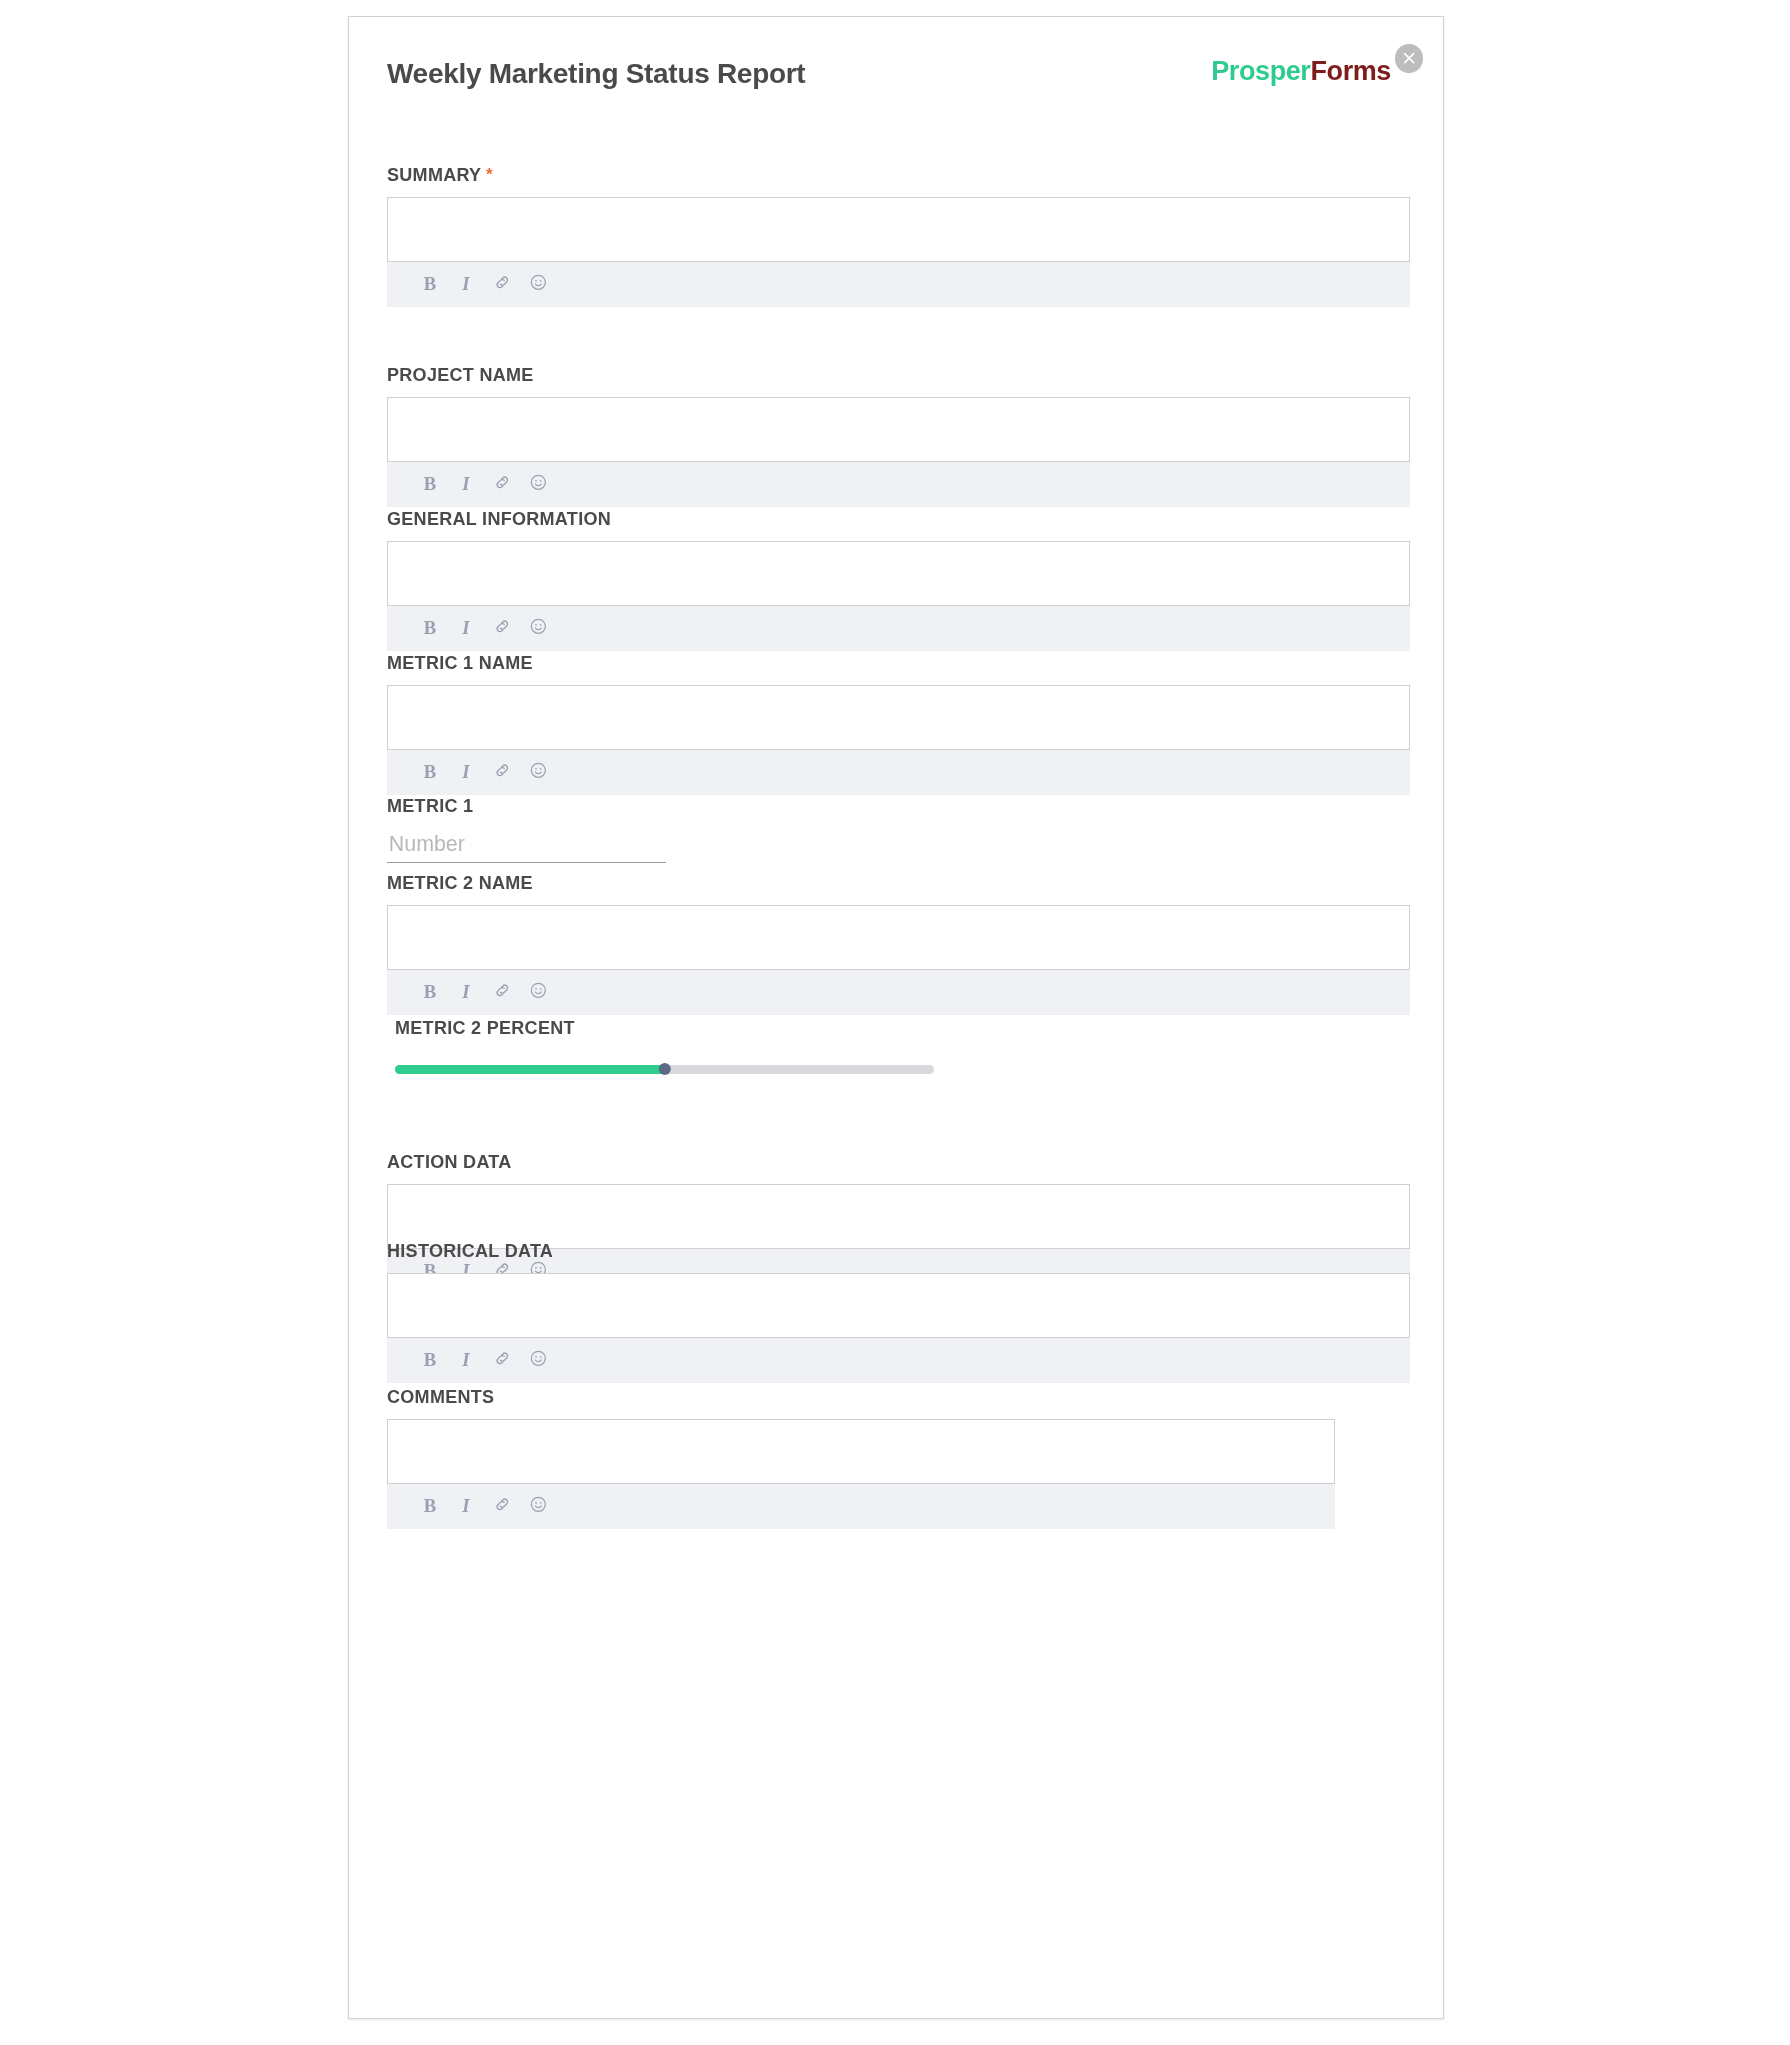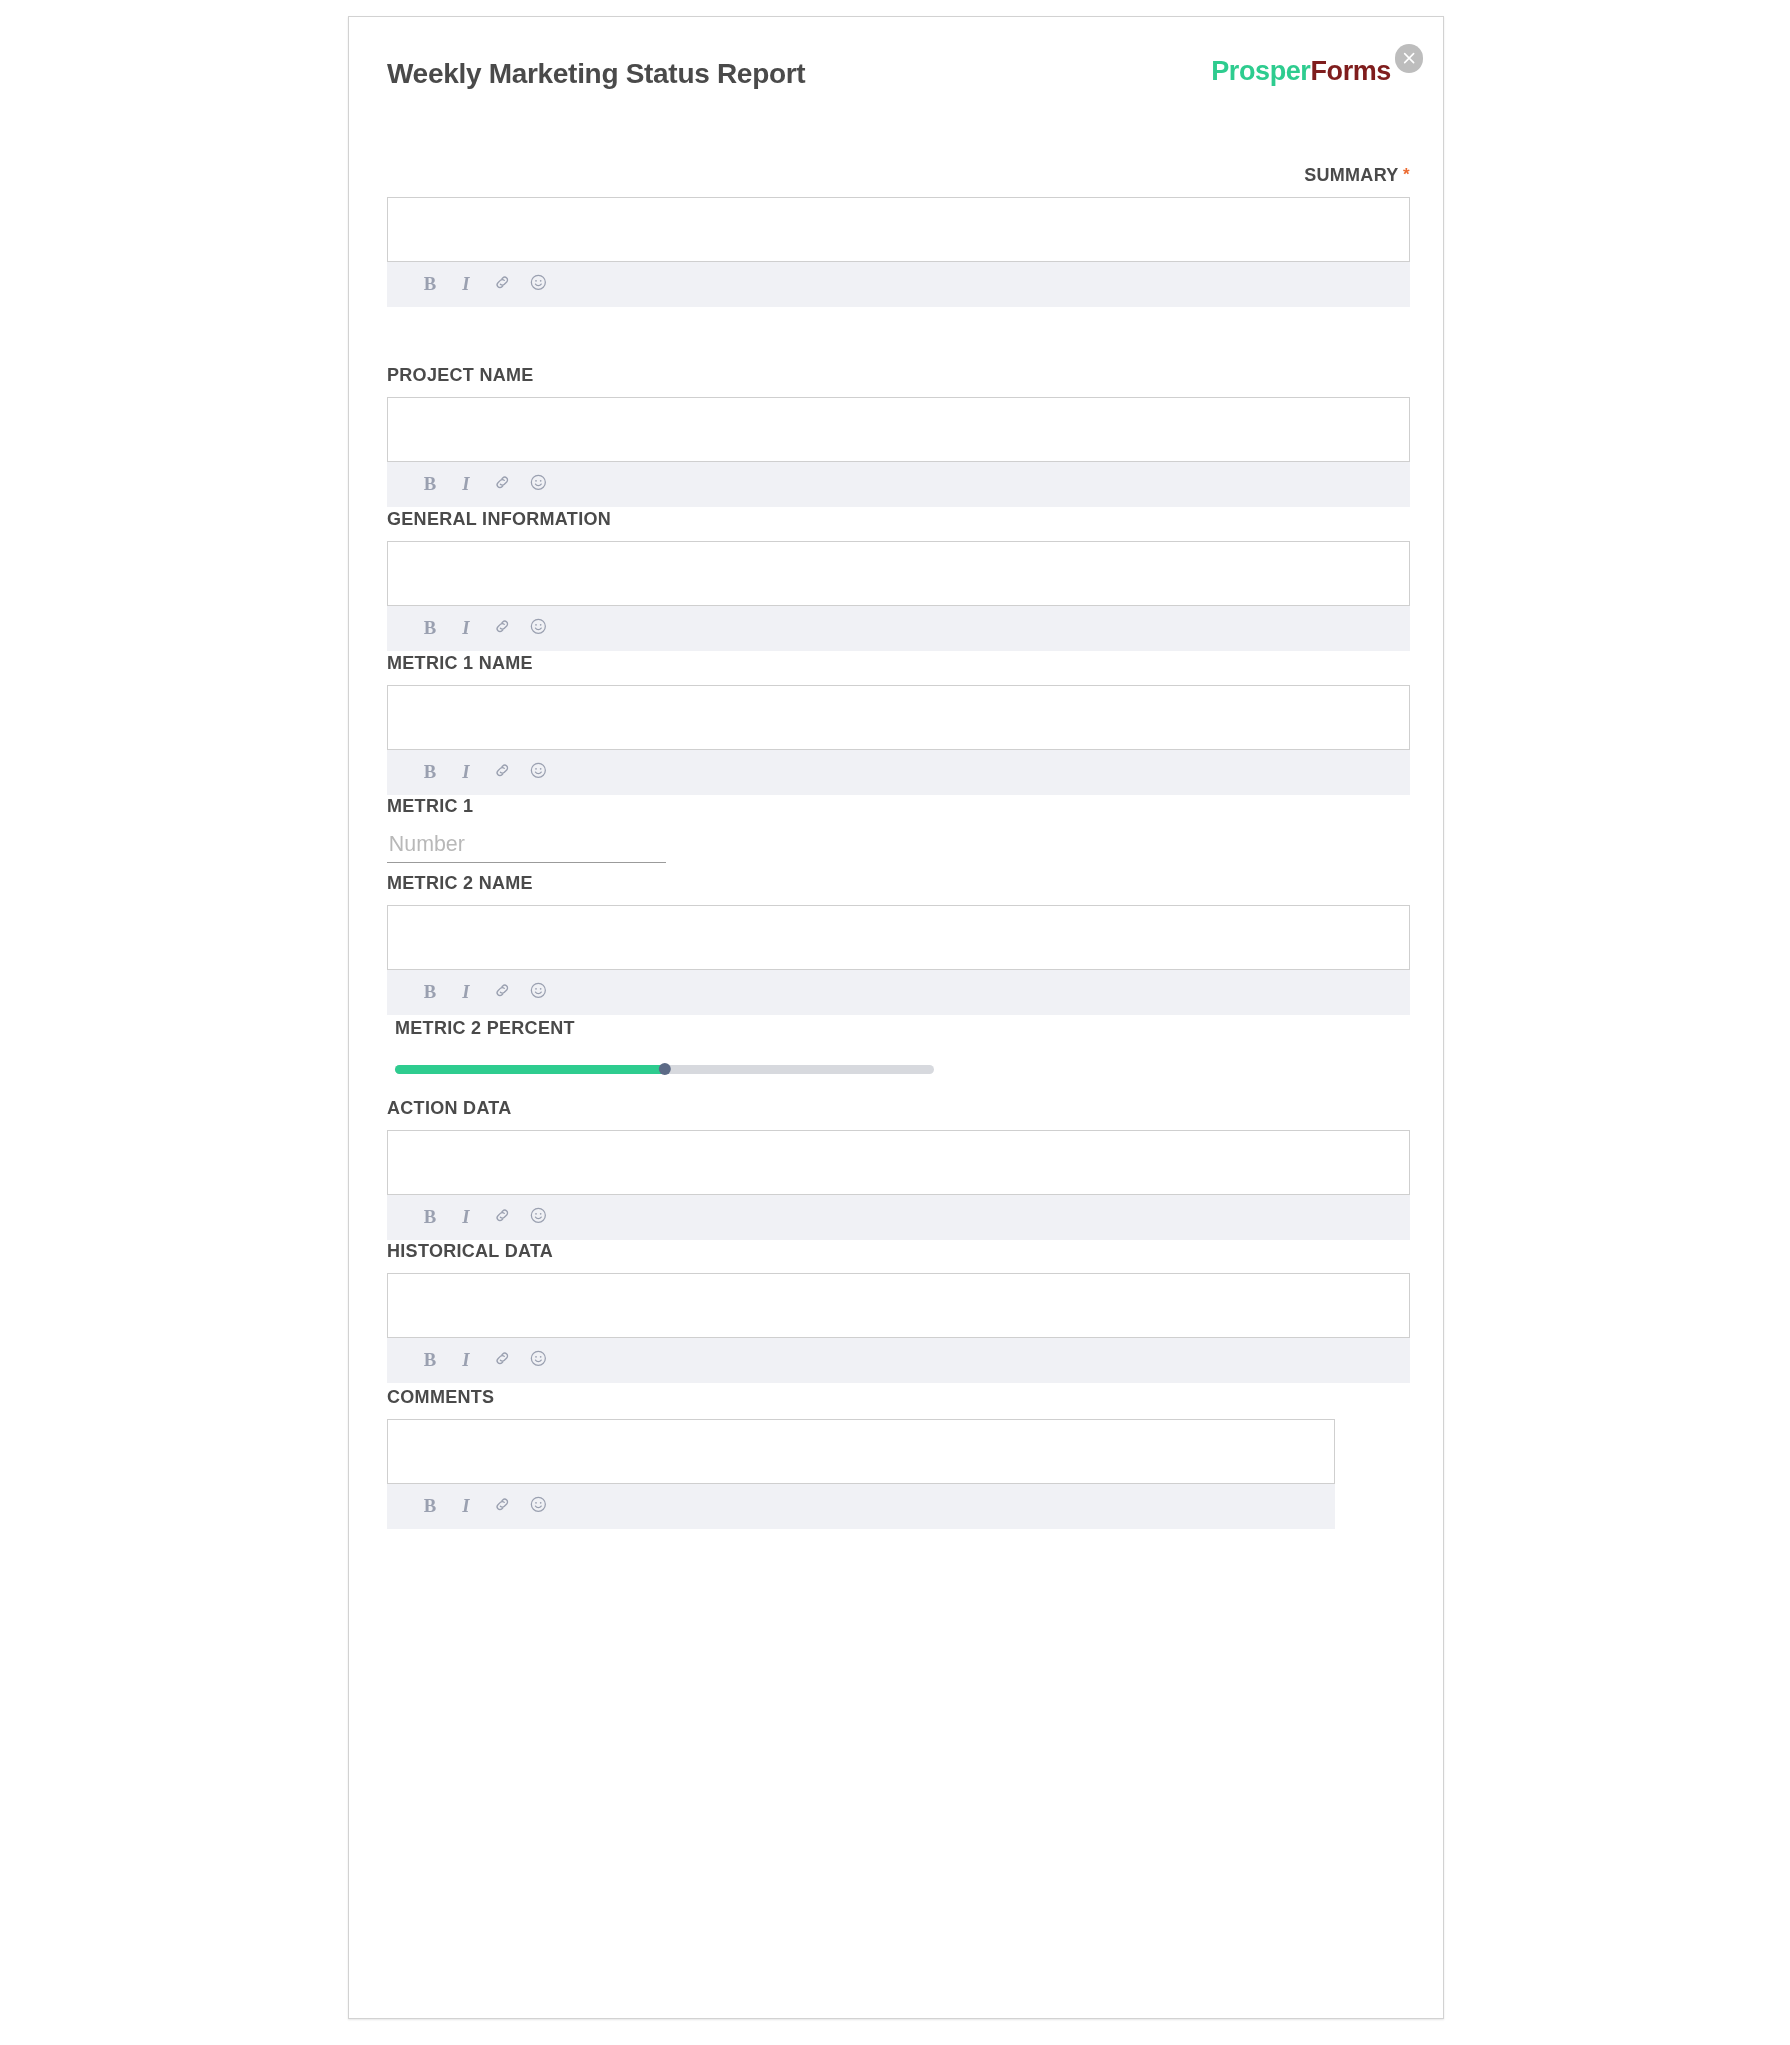--- a/index.html
+++ b/index.html
@@ -223,21 +223,21 @@
         <div class="close-btn">
           <span>
             <svg width="14.3" height="14.3" viewBox="0 0 16 16">
               <path d="M3 3 L13 13 M13 3 L3 13" stroke="#ffffff" stroke-width="1.8" stroke-linecap="round" fill="none"></path>
             </svg>
           </span>
         </div>
       </div>
 
       <div class="fields" id="fields-container" style="position: relative; height: 1871px;">
-          <div class="field" style="position:absolute;left:0;top:9px;width:1023px;text-align:right;">
+          <div class="field" style="position:absolute;left:0;top:9px;width:1023px;">
             <div class="field-label"><span>SUMMARY</span><span class="req">*</span></div>
             <div class="rte">
               <div class="rte-box" contenteditable="false" style=""></div>
               <div class="rte-toolbar">
                 <div class="tb-btn bold">
                   <span>B</span>
                 </div>
                 <div class="tb-btn italic">
                   <span>I</span>
                 </div>
@@ -375,21 +375,21 @@
             </div>
           </div>
           <div class="field" style="position:absolute;left:8px;top:862px;width:1023px;">
             <div class="field-label"><span>METRIC 2 PERCENT</span></div>
             <div class="slider-wrap">
               <div class="slider-track"></div>
               <div class="slider-fill" style="width:50%;"></div>
               <div class="slider-handle" style="left:50%;"></div>
             </div>
           </div>
-          <div class="field" style="position:absolute;left:0;top:942px;width:1023px;">
+          <div class="field" style="position:absolute;left:0;top:996px;width:1023px;">
             <div class="field-label"><span>ACTION DATA</span></div>
             <div class="rte">
               <div class="rte-box" contenteditable="false" style=""></div>
               <div class="rte-toolbar">
                 <div class="tb-btn bold">
                   <span>B</span>
                 </div>
                 <div class="tb-btn italic">
                   <span>I</span>
                 </div>

